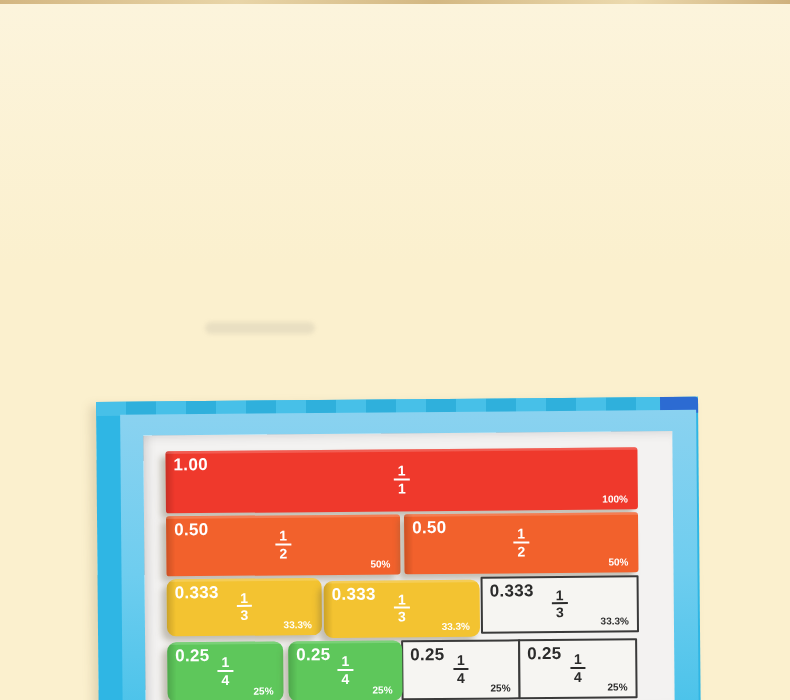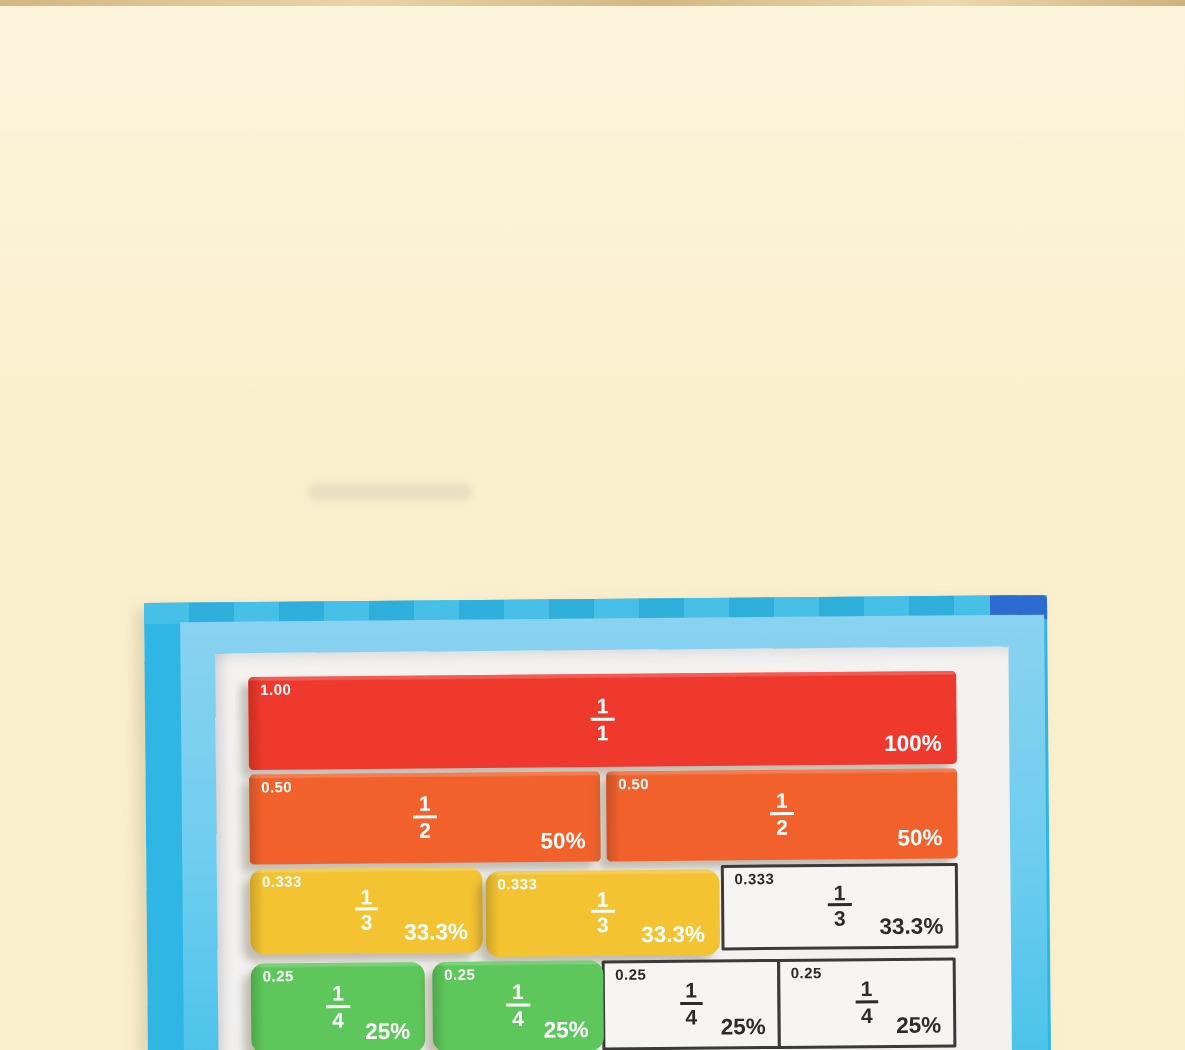--- a/index.html
+++ b/index.html
@@ -57,28 +57,28 @@
   }
   .magnet::after{ 
     content:"";position:absolute;inset:0;border-radius:inherit;pointer-events:none;
     background:linear-gradient(90deg,rgba(0,0,0,0.16) 0px,rgba(0,0,0,0.0) 9px),
                linear-gradient(180deg,rgba(255,255,255,0.18) 0 2px,rgba(255,255,255,0) 3px);
   }
   .round{border-radius:9px;}
   .printed{
     color:#2b2b2b;border:2px solid #3A3A3A;border-radius:1px;
   }
-  .dec{position:absolute;top:4px;left:8px;font-size:10px;letter-spacing:.3px;}
+  .dec{position:absolute;top:4px;left:8px;font-size:17px;letter-spacing:.3px;}
   .frac{
     position:absolute;left:50%;top:50%;transform:translate(-50%,-52%);
     text-align:center;font-size:14px;line-height:1.05;
   }
   .frac .num{display:block;padding:0 4px;}
   .frac .den{display:block;border-top:2px solid currentColor;padding:1px 4px 0;}
-  .pct{position:absolute;right:10px;bottom:5px;font-size:15px;}
+  .pct{position:absolute;right:10px;bottom:5px;font-size:10px;}
   .printed .dec{top:3px;left:7px;}
   .printed .pct{right:8px;bottom:4px;}
 
   
   .r0{top:0;height:62px;}   .r1{top:65px;height:60px;}
   .r2{top:128px;height:57px;} .r3{top:191px;height:60px;}
   .w-full{left:0;width:472px;}
   .c2a{left:0;width:234px;} .c2b{left:238px;width:234px;}
   .c3a{left:0;width:155px;} .c3b{left:157px;width:156px;transform:translateY(3px);} .c3c{left:314px;width:158px;}
   .c4a{left:0;width:116px;} .c4b{left:121px;width:114px;} .c4c{left:234px;width:119px;} .c4d{left:351px;width:119px;}

